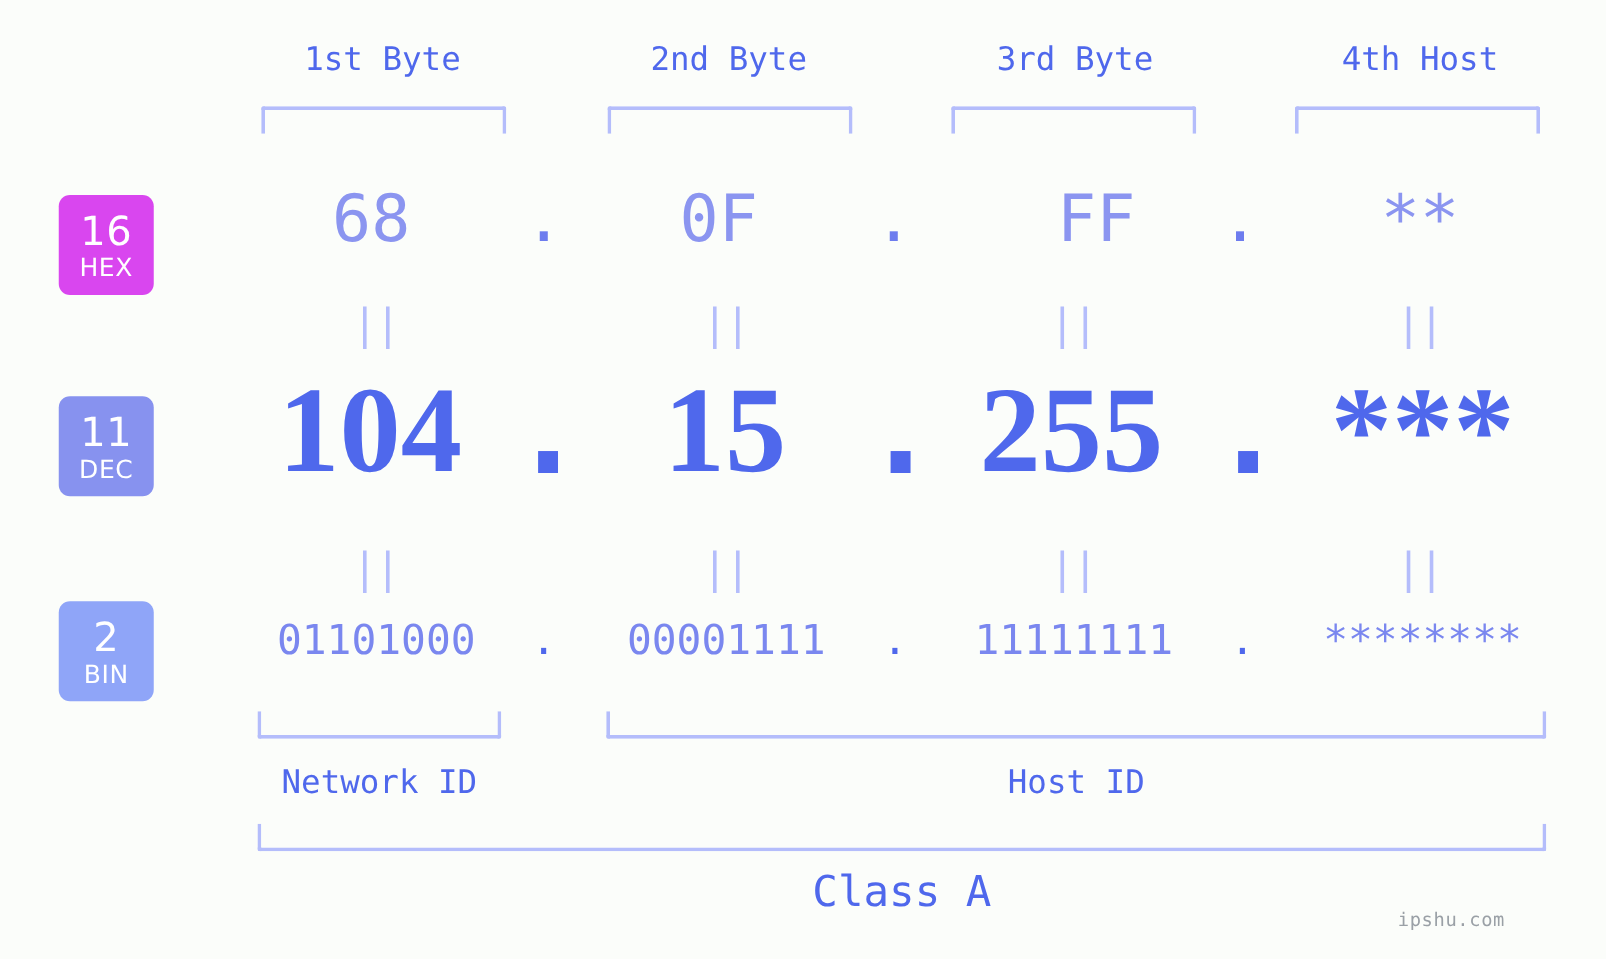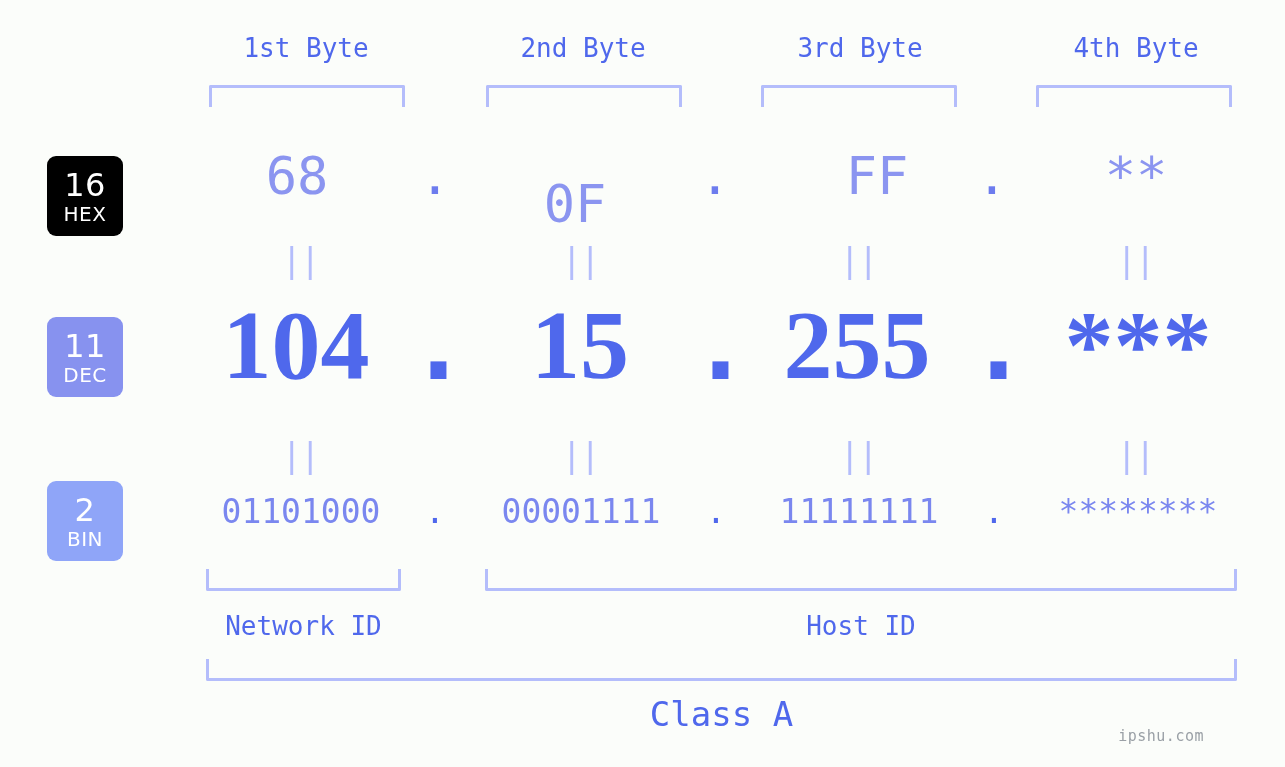--- a/index.html
+++ b/index.html
@@ -182,43 +182,43 @@
   }
 </style>
 </head>
 <body style="background: rgb(251, 253, 250);">
 
 <div id="canvas">
 
   <div class="byte-header" style="left:208px;">1st Byte</div>
   <div class="byte-header" style="left:485px;">2nd Byte</div>
   <div class="byte-header" style="left:762px;">3rd Byte</div>
-  <div class="byte-header" style="left:1038px;">4th Byte</div>
+  <div class="byte-header" style="left:1038px;">4th Host</div>
 
   <div class="bracket bracket-down" style="left:209px; top:85px; width:196px;"></div>
   <div class="bracket bracket-down" style="left:486px; top:85px; width:196px;"></div>
   <div class="bracket bracket-down" style="left:761px; top:85px; width:196px;"></div>
   <div class="bracket bracket-down" style="left:1036px; top:85px; width:196px;"></div>
 
-  <div class="badge" style="top: 156px; background-color: #000000;">
+  <div class="badge" style="top: 156px; background-color: #d946ef;">
     <span class="num">16</span>
     <span class="abbr">HEX</span>
   </div>
   <div class="badge" style="top: 317px; background-color: rgb(135, 146, 239);">
     <span class="num">11</span>
     <span class="abbr">DEC</span>
   </div>
   <div class="badge" style="top: 481px; background-color: rgb(143, 165, 248);">
     <span class="num">2</span>
     <span class="abbr">BIN</span>
   </div>
 
   <div class="cell hex-cell" style="left:199px;">68</div>
   <div class="sep-dot hex-dot" style="left:415px;">.</div>
-  <div class="cell hex-cell" style="left:477px;margin-top:28px;">0F</div>
+  <div class="cell hex-cell" style="left:477px;">0F</div>
   <div class="sep-dot hex-dot" style="left:695px;">.</div>
   <div class="cell hex-cell" style="left:779px;">FF</div>
   <div class="sep-dot hex-dot" style="left:972px;">.</div>
   <div class="cell hex-cell" style="left:1038px;">**</div>
 
   <div class="eq" style="left:202px; top:243px;">||</div>
   <div class="eq" style="left:482px; top:243px;">||</div>
   <div class="eq" style="left:760px; top:243px;">||</div>
   <div class="eq" style="left:1037px; top:243px;">||</div>
 

